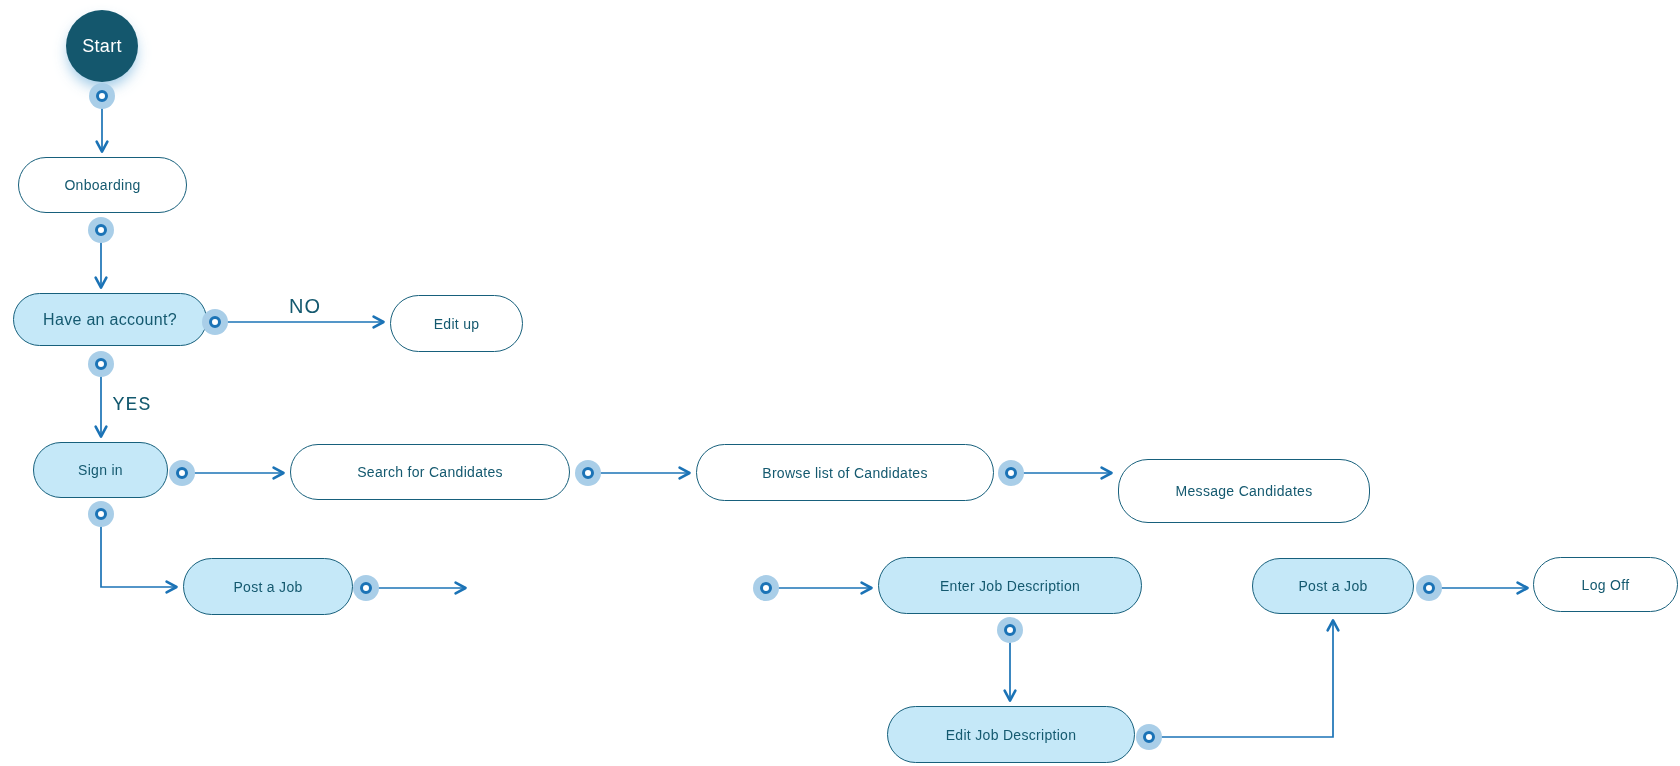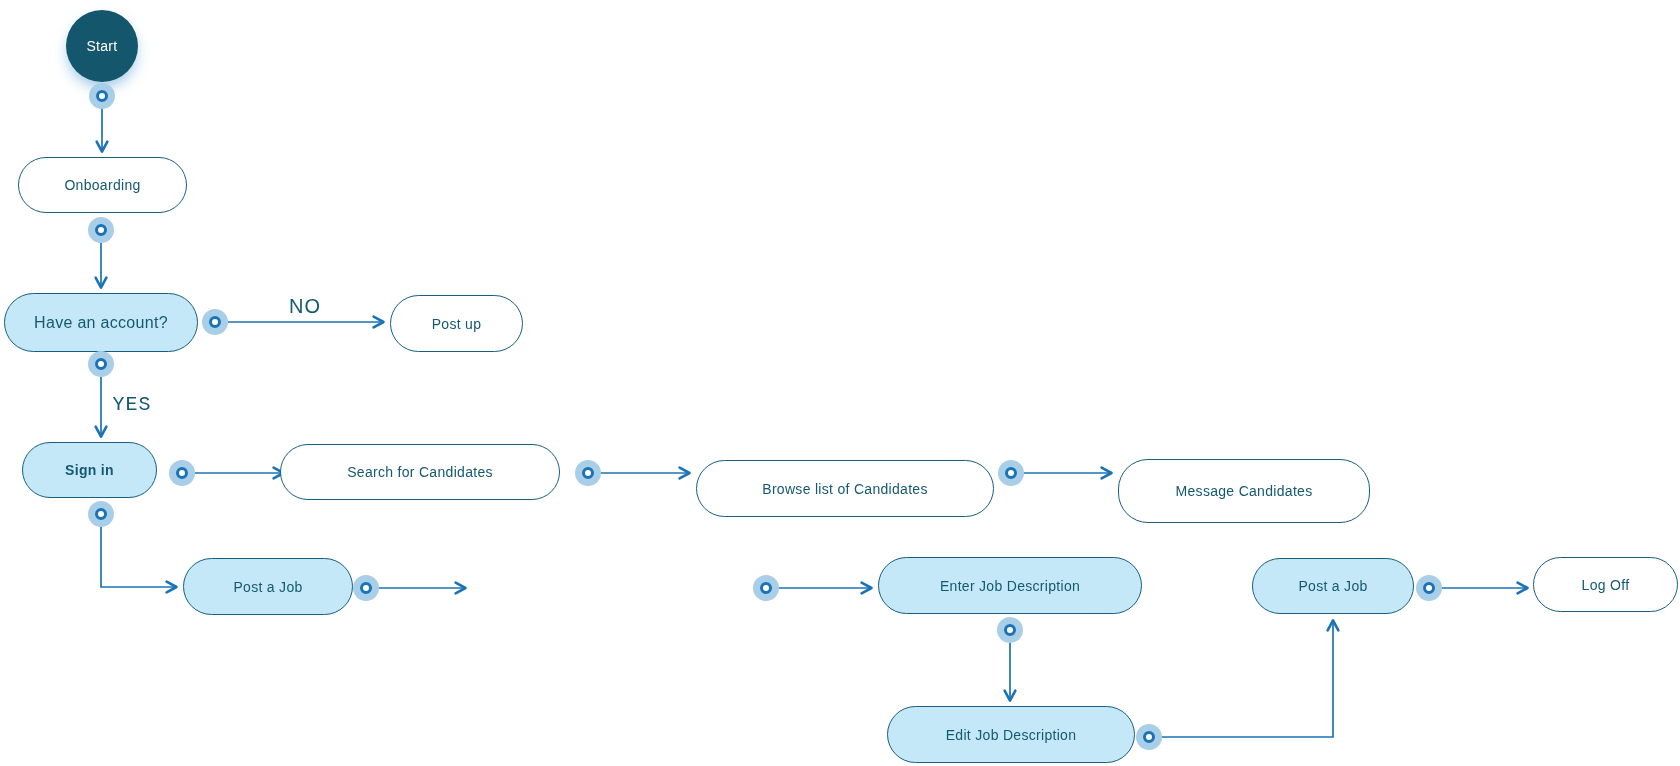--- a/index.html
+++ b/index.html
@@ -39,21 +39,21 @@
     font-size: 14px;
     letter-spacing: 0.3px;
     cursor: default;
   }
   .node--light { background: var(--light_fill, #C5E8F8); }
   .node--dark {
     background: var(--start_fill, #14576D);
     color: var(--start_text, #ffffff);
     border: none;
     border-radius: 50%;
-    font-size: 14px;
+    font-size: 18px;
     box-shadow: 0 7px 14px -2px rgba(136, 189, 224, 0.85);
   }
   .node--sm { font-size: 16px; }
   .dot {
     position: absolute;
     width: 26px;
     height: 26px;
     border-radius: 50%;
     background: var(--connector_halo, #A9CEE8);
     transform: translate(-50%, -50%);
@@ -101,29 +101,29 @@
     <path class="edge" d="M777,588 L870,588" marker-end="url(#arw)"></path>
     <path class="edge" d="M1010,641 L1010,699" marker-end="url(#arw)"></path>
     <path class="edge" d="M1161,737 L1333,737 L1333,622" marker-end="url(#arw)"></path>
     <path class="edge" d="M1440,588 L1526,588" marker-end="url(#arw)"></path>
   </svg>
 
   <div class="node node--dark" style="left:66px; top:10px; width:72px; height:72px;">Start</div>
 
   <div class="node" style="left:18px; top:157px; width:169px; height:56px;">Onboarding</div>
 
-  <div class="node node--light node--sm" style="left:4px; top:293px; width:194px; height:59px;">Have an account?</div>
+  <div class="node node--light node--sm" style="left:13px; top:293px; width:194px; height:53px;">Have an account?</div>
 
-  <div class="node" style="left:390px; top:295px; width:133px; height:57px;">Post up</div>
+  <div class="node" style="left:390px; top:295px; width:133px; height:57px;">Edit up</div>
 
-  <div class="node node--light" style="left:22px; top:442px; width:135px; height:56px;font-weight:bold;">Sign in</div>
+  <div class="node node--light" style="left:33px; top:442px; width:135px; height:56px;">Sign in</div>
 
-  <div class="node" style="left:280px; top:444px; width:280px; height:56px;">Search for Candidates</div>
+  <div class="node" style="left:290px; top:444px; width:280px; height:56px;">Search for Candidates</div>
 
-  <div class="node" style="left:696px; top:444px; width:298px; height:57px;margin-top:16px;">Browse list of Candidates</div>
+  <div class="node" style="left:696px; top:444px; width:298px; height:57px;">Browse list of Candidates</div>
 
   <div class="node" style="left:1118px; top:459px; width:252px; height:64px;">Message Candidates</div>
 
   <div class="node node--light" style="left:183px; top:558px; width:170px; height:57px;">Post a Job</div>
 
 
   <div class="node node--light" style="left:878px; top:557px; width:264px; height:57px;">Enter Job Description</div>
 
   <div class="node node--light" style="left:887px; top:706px; width:248px; height:57px;">Edit Job Description</div>
 

